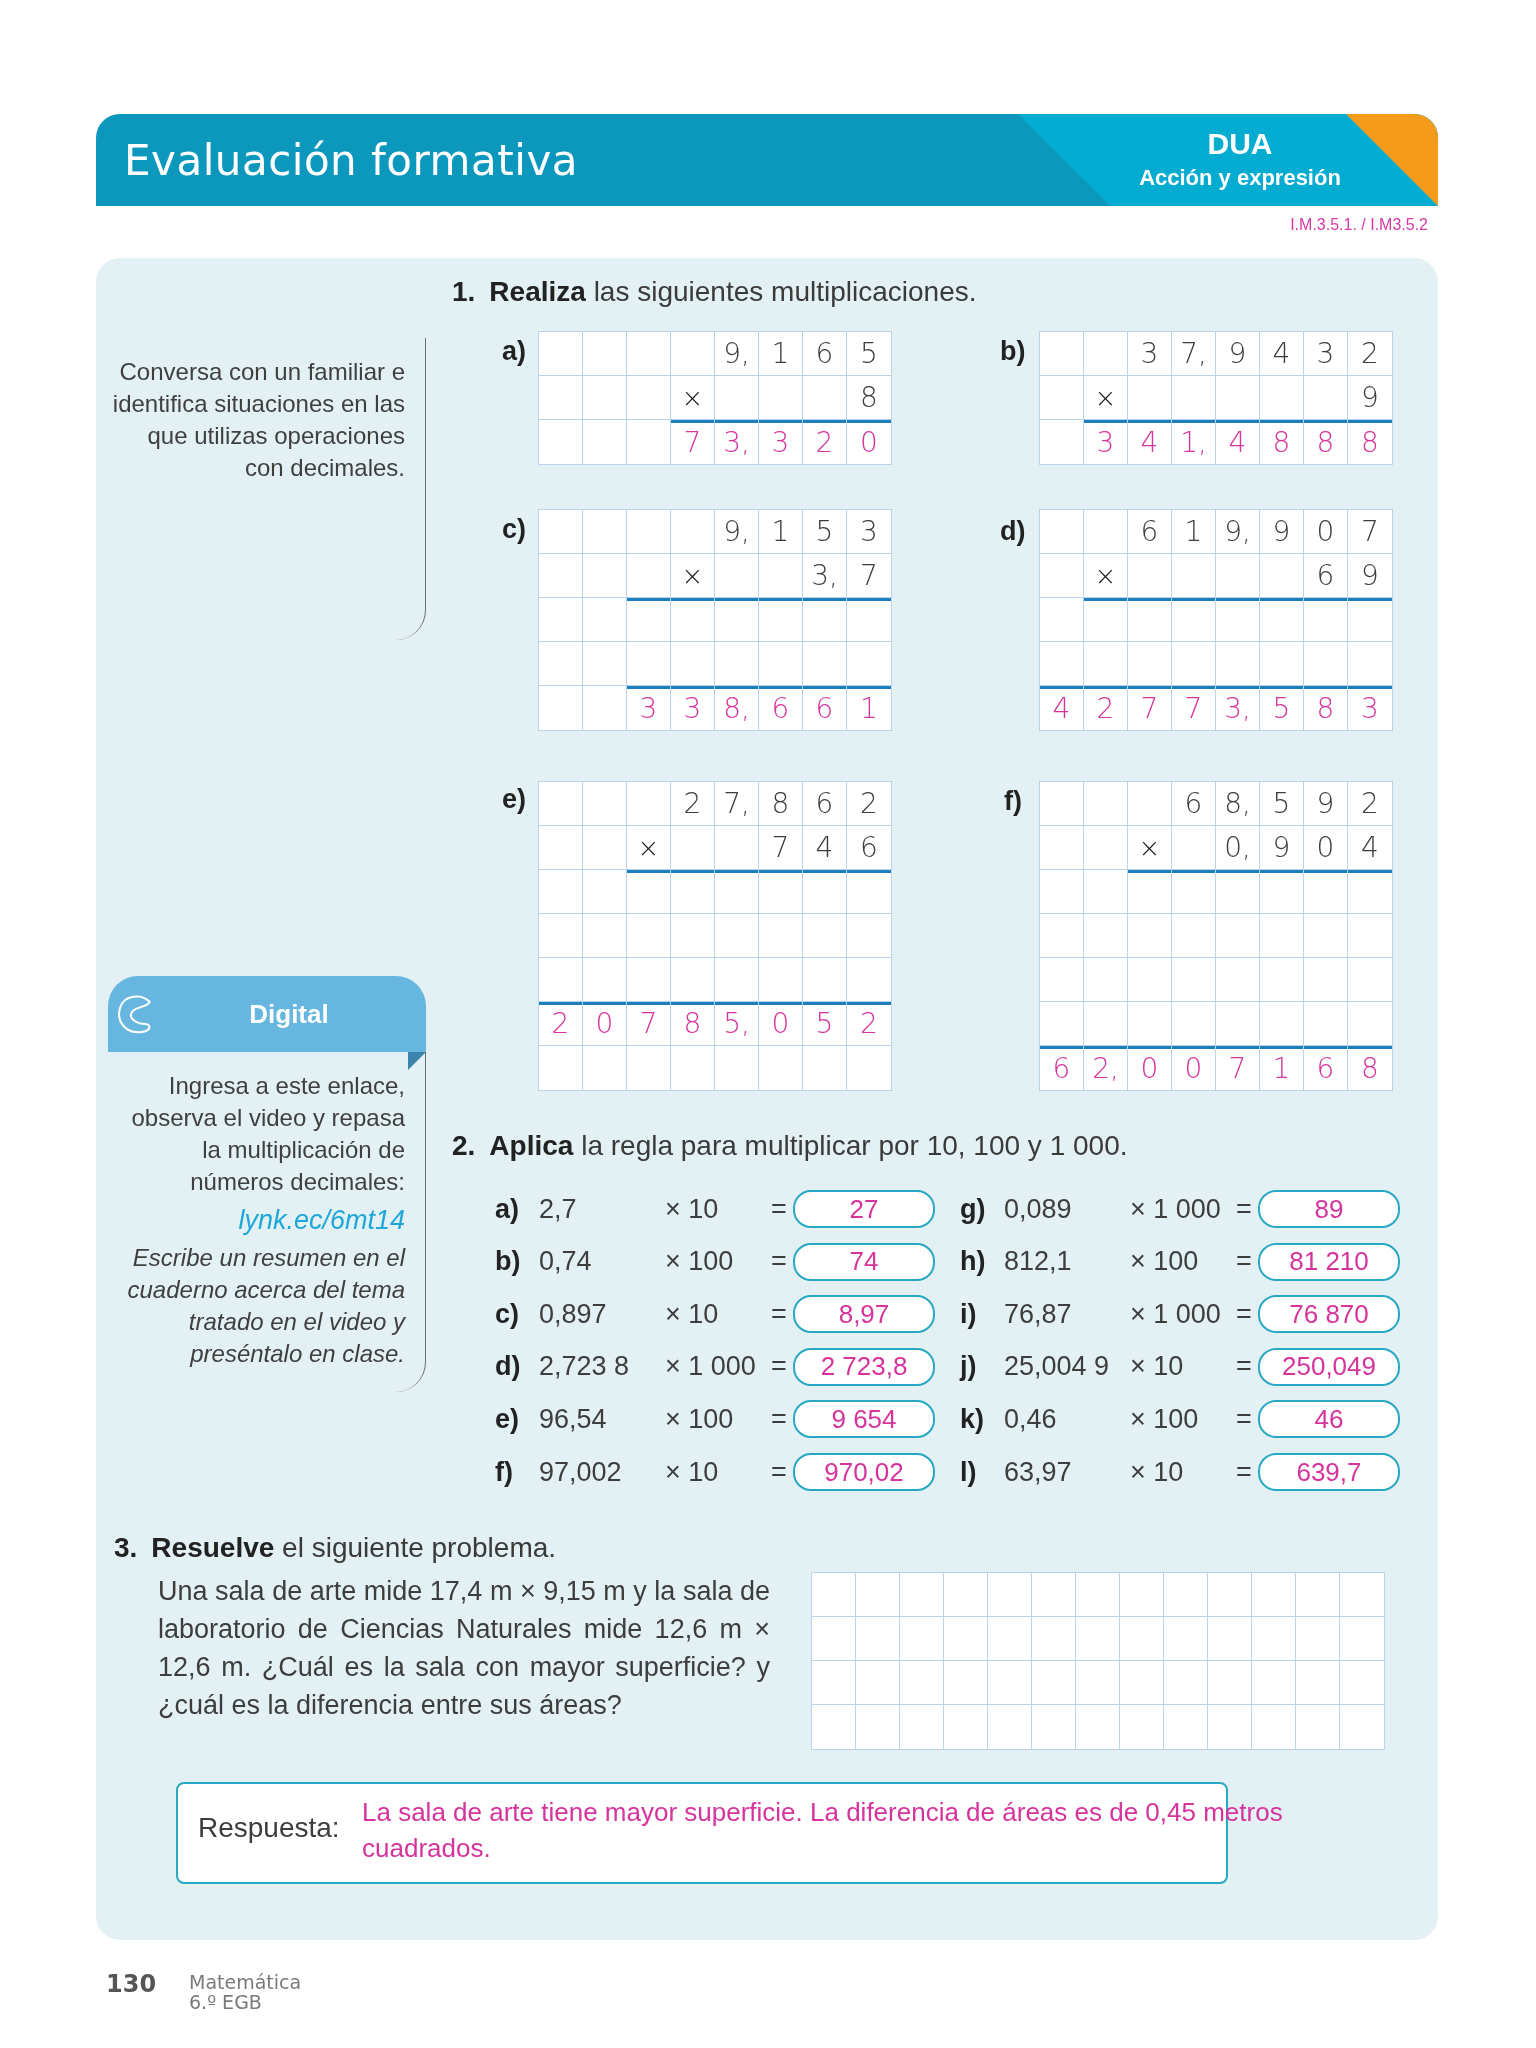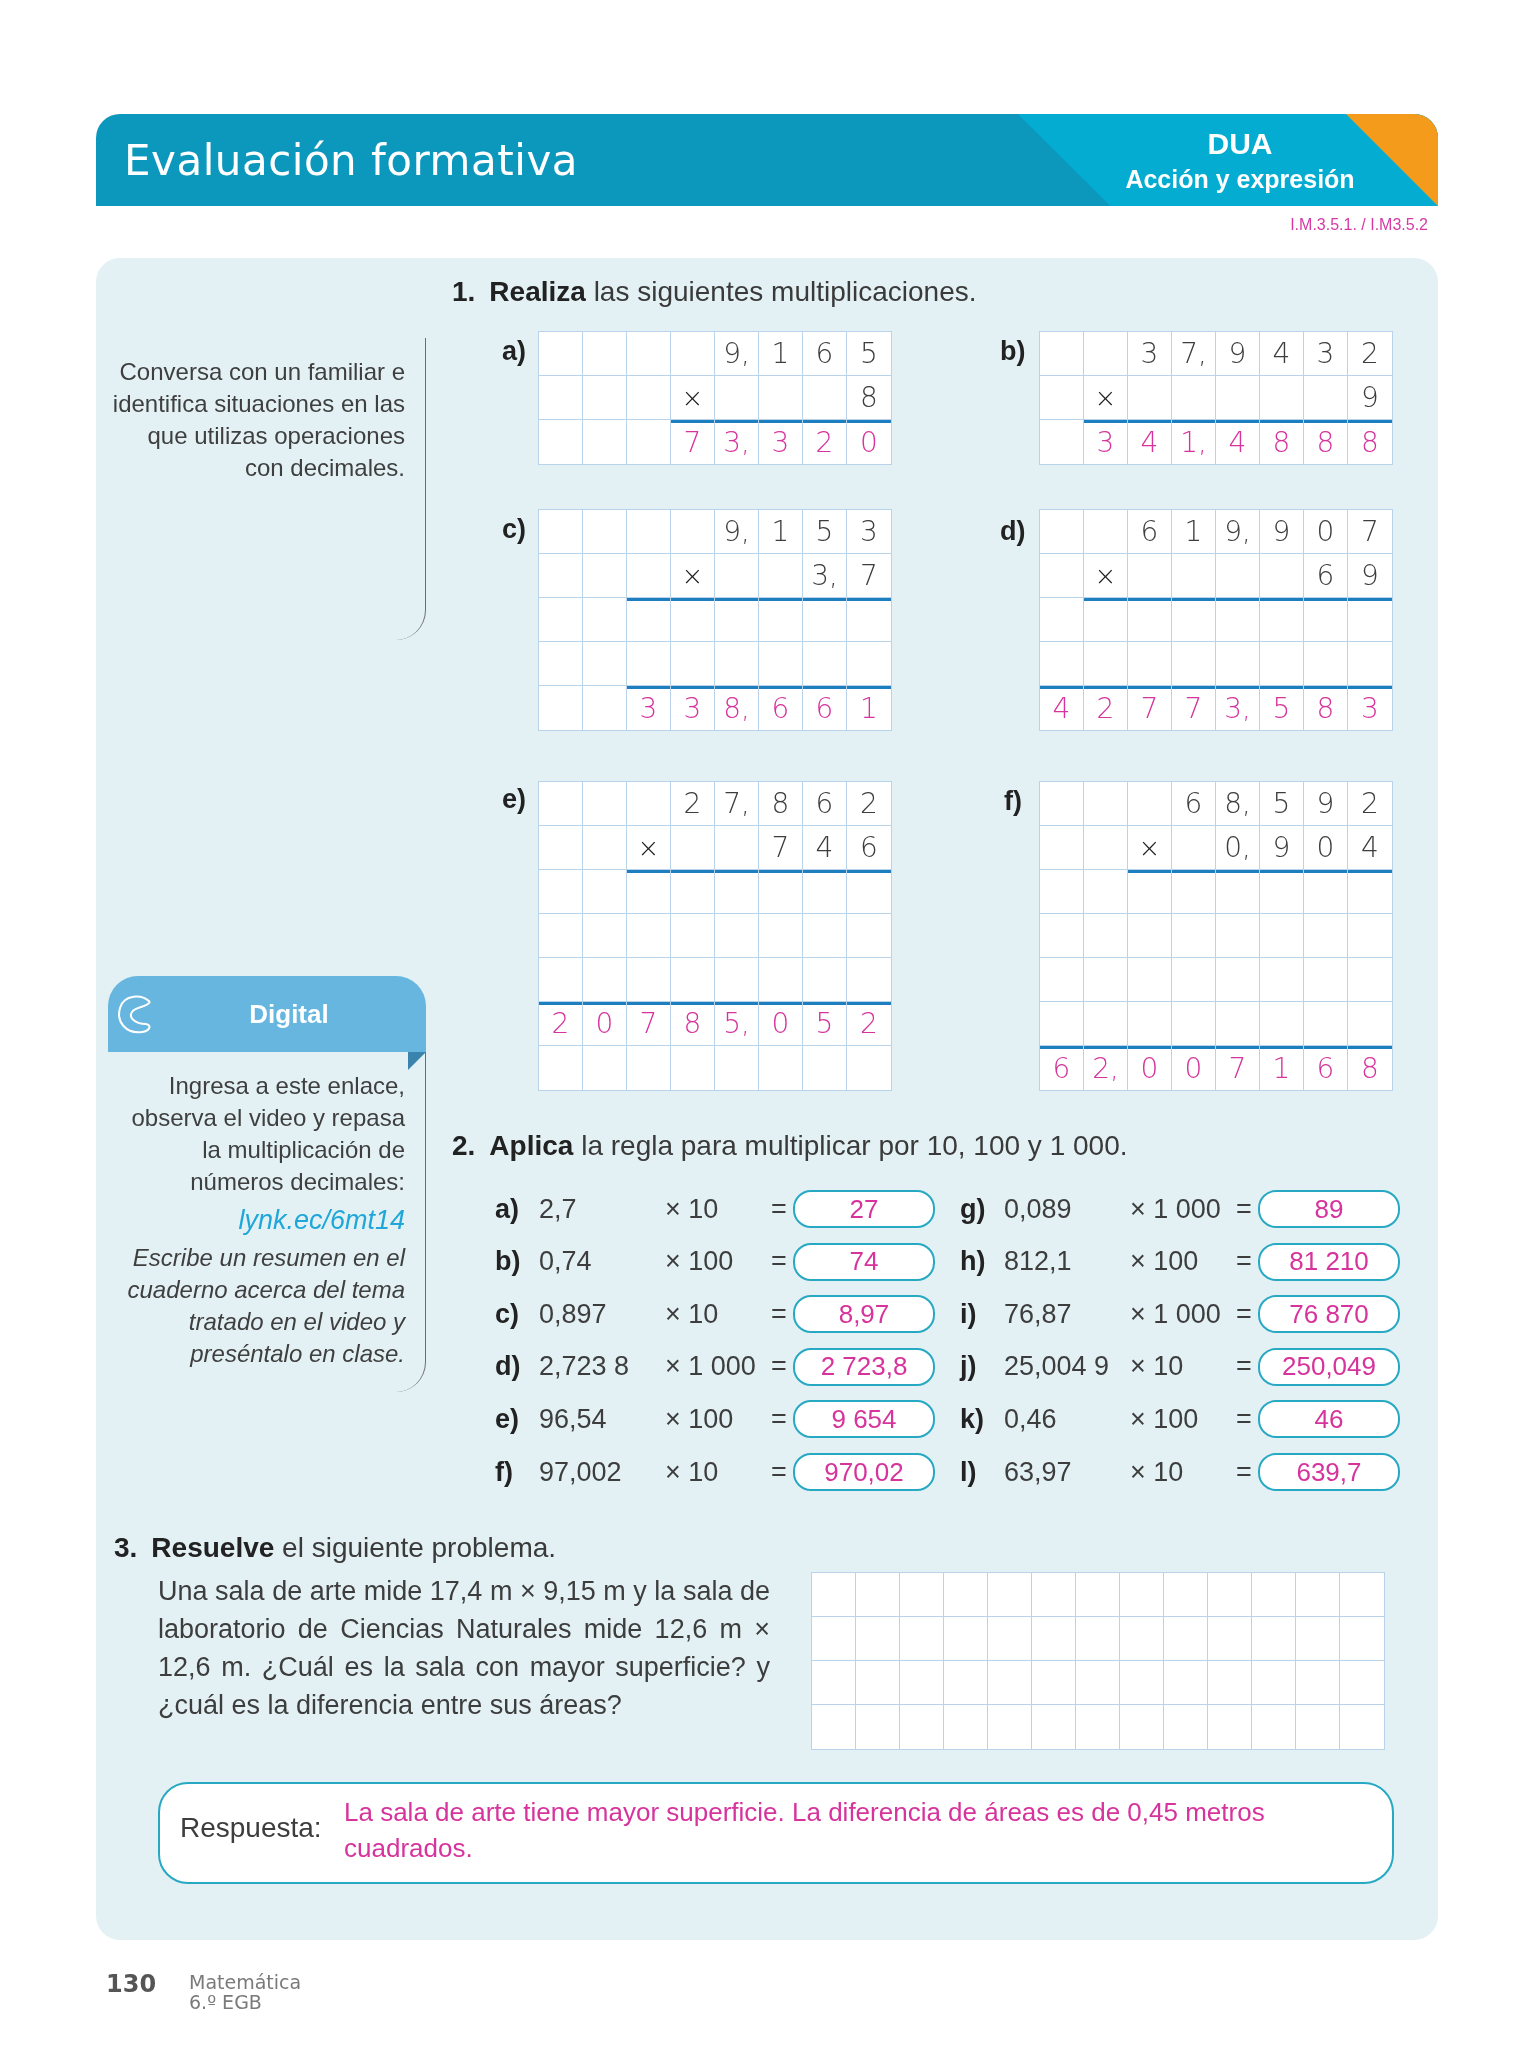--- a/index.html
+++ b/index.html
@@ -5,21 +5,21 @@
   * { box-sizing: border-box; margin: 0; padding: 0; }
   html, body { width: 1536px; height: 2048px; background: #ffffff; overflow: hidden; }
   body { position: relative; font-family: "Liberation Sans", "DejaVu Sans", sans-serif; color: #3a3a3a; }
 
   
   .header-band { position: absolute; left: 96px; top: 114px; width: 1342px; height: 92px; background: #0c98bd; border-radius: 24px 24px 0 0; overflow: hidden; }
   .header-band .light { position: absolute; right: 0; top: 0; width: 420px; height: 92px; background: #04acd1; clip-path: polygon(0 0, 100% 0, 100% 100%, 22% 100%); }
   .header-band .orange { position: absolute; right: 0; top: 0; width: 92px; height: 92px; background: #f59b1c; clip-path: polygon(0 0, 100% 0, 100% 100%); }
   .header-title { position: absolute; left: 124px; top: 136px; font-size: 42px; color: #ffffff; font-family: "DejaVu Sans", sans-serif; letter-spacing: 0.5px; }
   .dua-title { position: absolute; left: 1090px; width: 300px; text-align: center; top: 127px; font-size: 30px; font-weight: bold; color: #ffffff; }
-  .dua-sub { position: absolute; left: 1090px; width: 300px; text-align: center; top: 165px; font-size: 25px; font-weight: bold; color: #ffffff; }
+  .dua-sub { position: absolute; left: 1090px; width: 300px; text-align: center; top: 165px; font-size: 22px; font-weight: bold; color: #ffffff; }
   .indicator-code { position: absolute; right: 108px; top: 216px; font-size: 16px; color: #d63aa5; }
 
   
   .panel { position: absolute; left: 96px; top: 258px; width: 1342px; height: 1682px; background: #e3f1f5; border-radius: 24px; }
 
   
   .side-box { position: absolute; left: 108px; width: 318px; }
   .side-tab { position: relative; height: 76px; border-radius: 30px 30px 0 0; color: #fff; font-weight: bold; font-size: 26px; display: flex; align-items: center; justify-content: center; padding-left: 44px; }
   .side-tab .c-icon { position: absolute; left: 4px; top: 14px; width: 50px; height: 50px; }
   .side-tab .fold { position: absolute; right: 0; bottom: -18px; width: 18px; height: 18px; clip-path: polygon(0 0, 100% 0, 0 100%); }
@@ -50,21 +50,21 @@
   
   .eq-row { position: absolute; height: 40px; display: flex; align-items: center; font-size: 27px; color: #3d3d3d; }
   .eq-letter { font-weight: bold; color: #222; width: 44px; }
   .eq-num { width: 110px; }
   .eq-op { width: 106px; margin-left: 16px; }
   .eq-eq { width: 22px; }
   .ans-box { width: 142px; height: 38px; border: 2px solid #27a8c3; border-radius: 18px; background: #fff; color: #d6339c; display: flex; align-items: center; justify-content: center; font-size: 26px; }
 
   
   .problem-text { position: absolute; left: 158px; top: 1572px; width: 612px; font-size: 27px; line-height: 38px; color: #3d3d3d; text-align: justify; }
-  .resp-box { position: absolute; left: 158px; top: 1782px; width: 1236px; height: 102px; background: #fff; border: 2px solid #27a8c3; border-radius: 30px; }
+  .resp-box { position: absolute; left: 176px; top: 1782px; width: 1052px; height: 102px; background: #fff; border: 2px solid #27a8c3; border-radius: 8px; }
   .resp-label { position: absolute; left: 20px; top: 28px; font-size: 28px; color: #3d3d3d; }
   .resp-text { position: absolute; left: 184px; top: 10px; width: 940px; font-size: 26px; line-height: 36px; color: #d6339c; }
 
   
   .page-num { position: absolute; left: 106px; top: 1970px; font-size: 24px; font-weight: bold; color: #555; font-family: "DejaVu Sans", sans-serif; }
   .footer-sub { position: absolute; left: 189px; top: 1972px; font-size: 19px; line-height: 20px; color: #7a7a7a; font-family: "DejaVu Sans", sans-serif; }
 </style>
 </head>
 <body>
 

